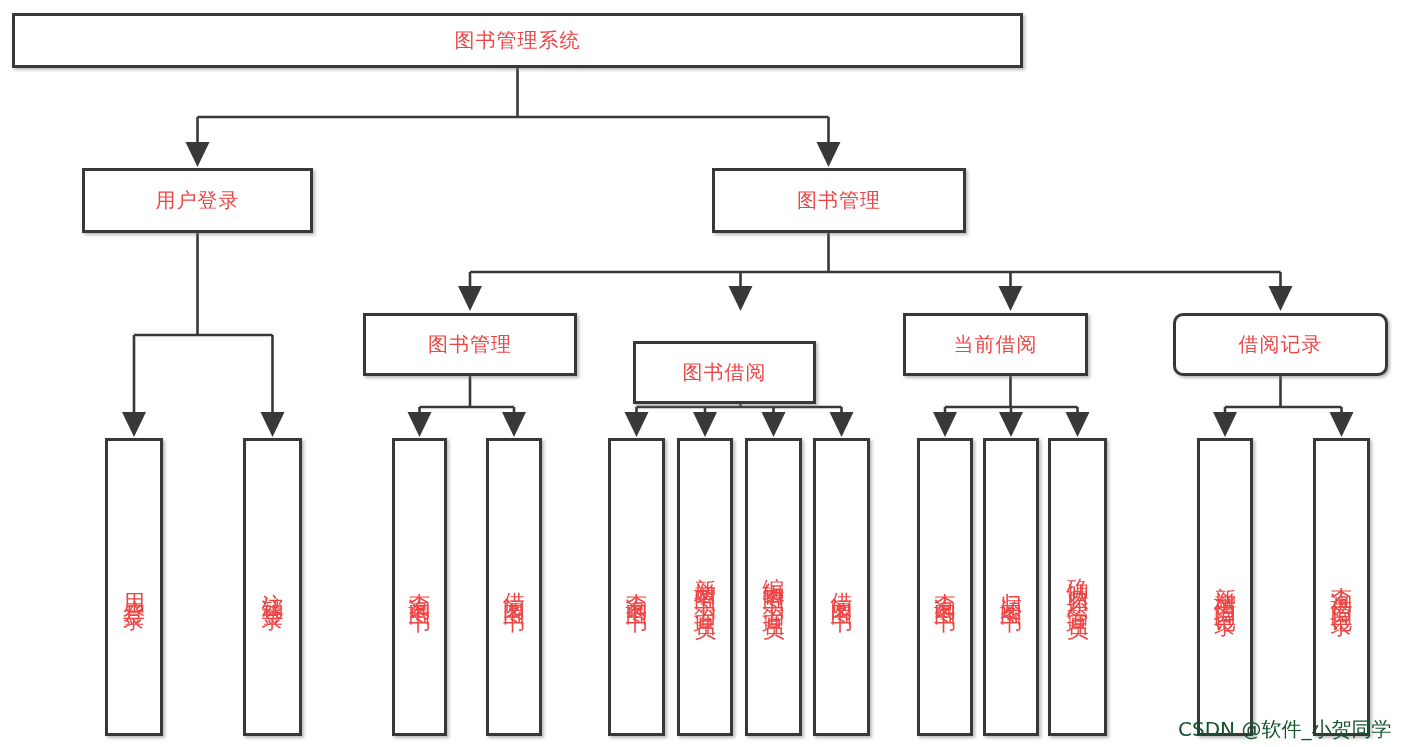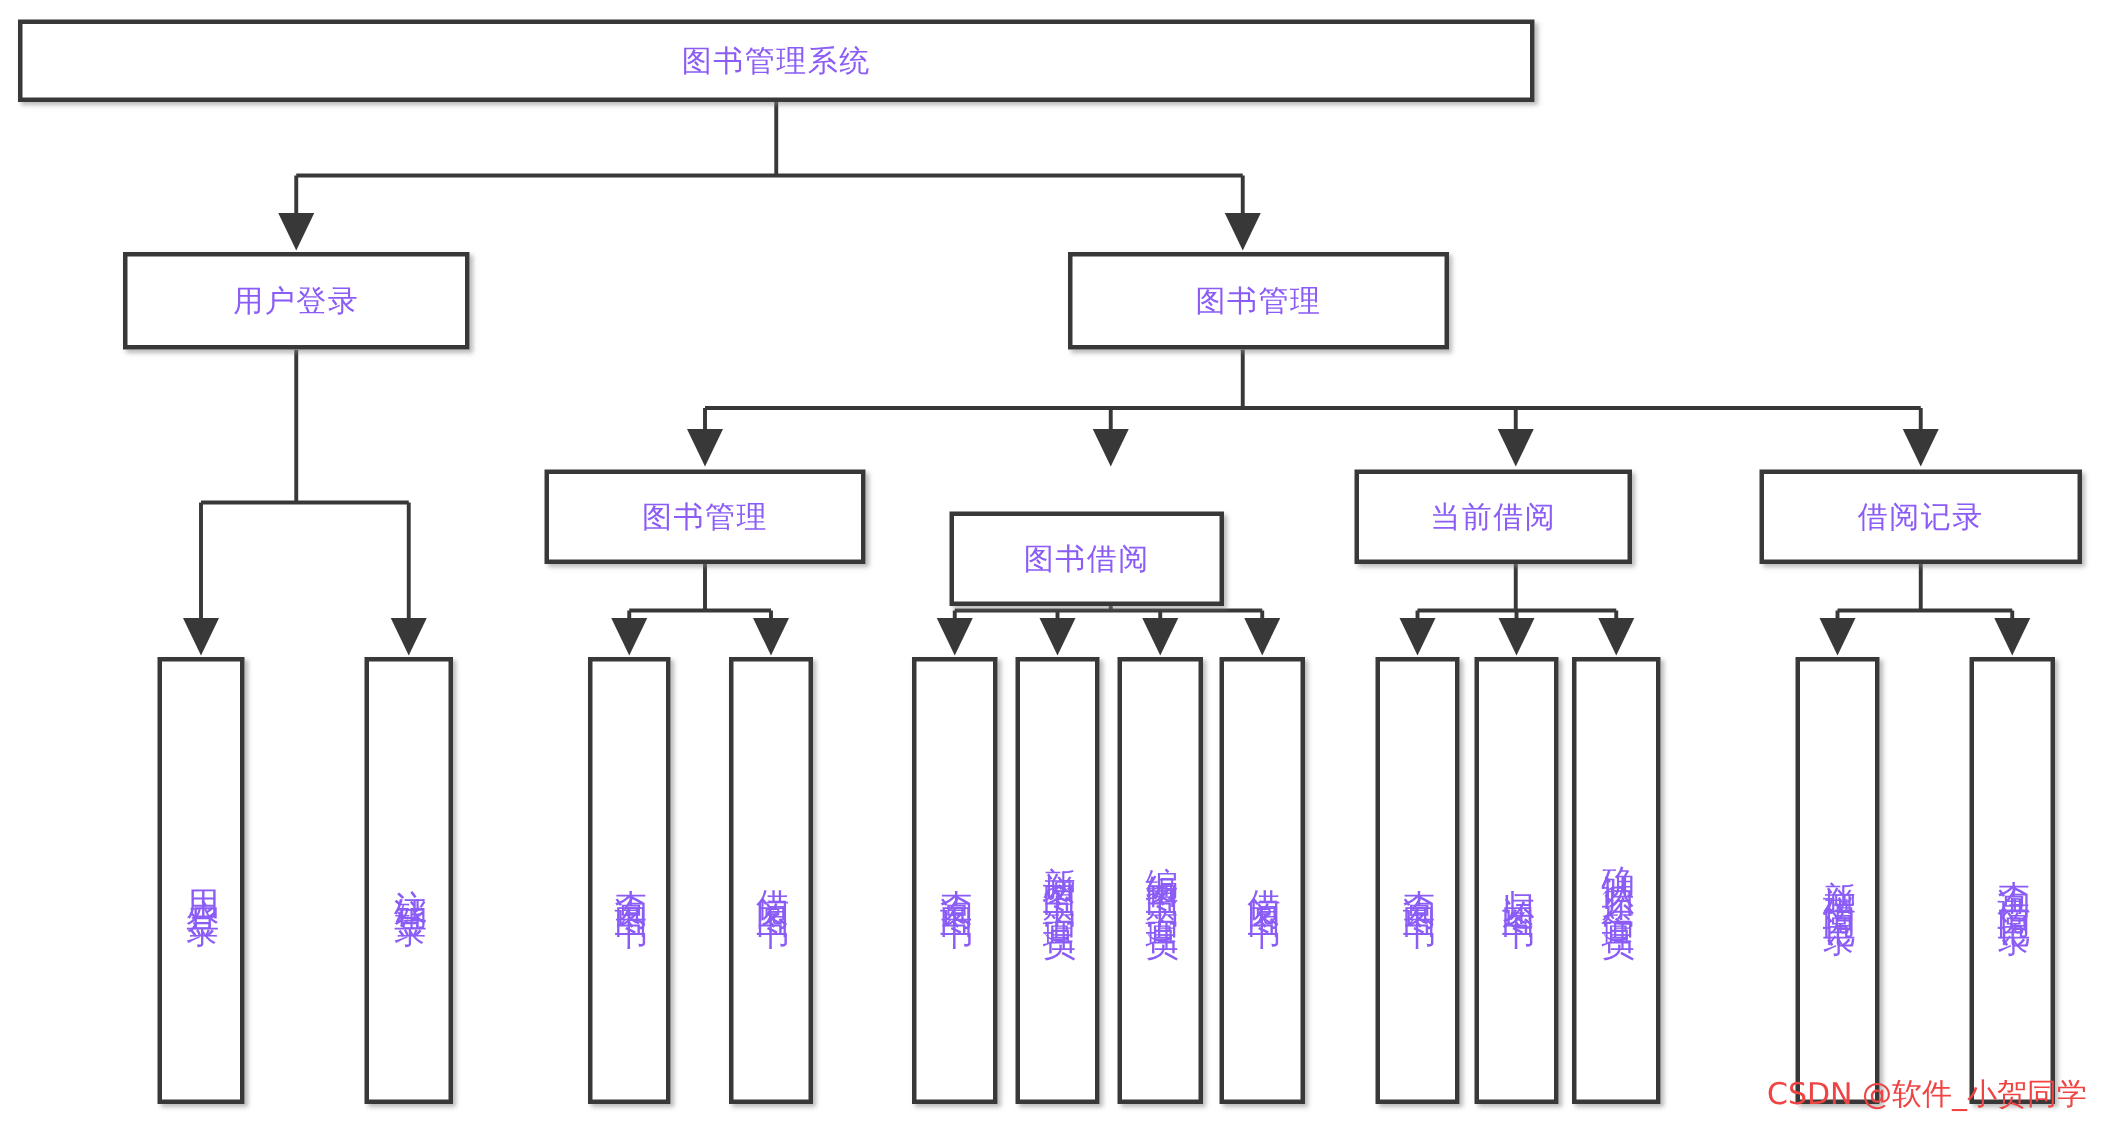--- a/index.html
+++ b/index.html
@@ -25,21 +25,21 @@
     pointer-events:none;
   }
   .node{
     position:absolute;
     background:#ffffff;
     border:3px solid #383838;
     box-sizing:border-box;
     display:flex;
     align-items:center;
     justify-content:center;
-    color:#8b5cf6;
+    color:#ef4444;
     box-shadow:2px 2px 3px rgba(130,130,130,0.55);
   }
   .hbox{
     font-size:20px;
     letter-spacing:1px;
     text-align:center;
     white-space:nowrap;
   }
   .vbox{
     writing-mode:vertical-rl;
@@ -52,21 +52,21 @@
   }
   
   .n-root{left:12px;top:13px;width:1011px;height:55px;}
   
   .n-login{left:82px;top:168px;width:231px;height:65px;}
   .n-mgmt{left:712px;top:168px;width:254px;height:65px;}
   
   .n-rec{left:363px;top:313px;width:214px;height:63px;}
   .n-borrow{left:633px;top:314px;width:183px;height:63px;margin-top:27px;}
   .n-current{left:903px;top:313px;width:185px;height:63px;}
-  .n-records{left:1173px;top:313px;width:215px;height:63px;}
+  .n-records{left:1173px;top:313px;width:215px;height:63px;border-radius:10px;}
   
   .l1{left:105px;width:58px;}
   .l2{left:243px;width:59px;}
   .l3{left:392px;width:55px;}
   .l4{left:486px;width:56px;}
   .l5{left:608px;width:57px;}
   .l6{left:677px;width:56px;}
   .l7{left:745px;width:57px;}
   .l8{left:813px;width:57px;}
   .l9{left:917px;width:56px;}
@@ -74,21 +74,21 @@
   .l11{left:1048px;width:59px;}
   .l12{left:1197px;width:56px;}
   .l13{left:1313px;width:57px;}
   .watermark{
     position:absolute;
     left:1178px;
     top:716px;
     width:222px;
     height:26px;
     font-size:20px;
-    color:#ef4444;
+    color:#14532d;
     white-space:nowrap;
     z-index:10;
     letter-spacing:0px;
   }
 </style>
 </head>
 <body>
 
 <div class="canvas">
 

